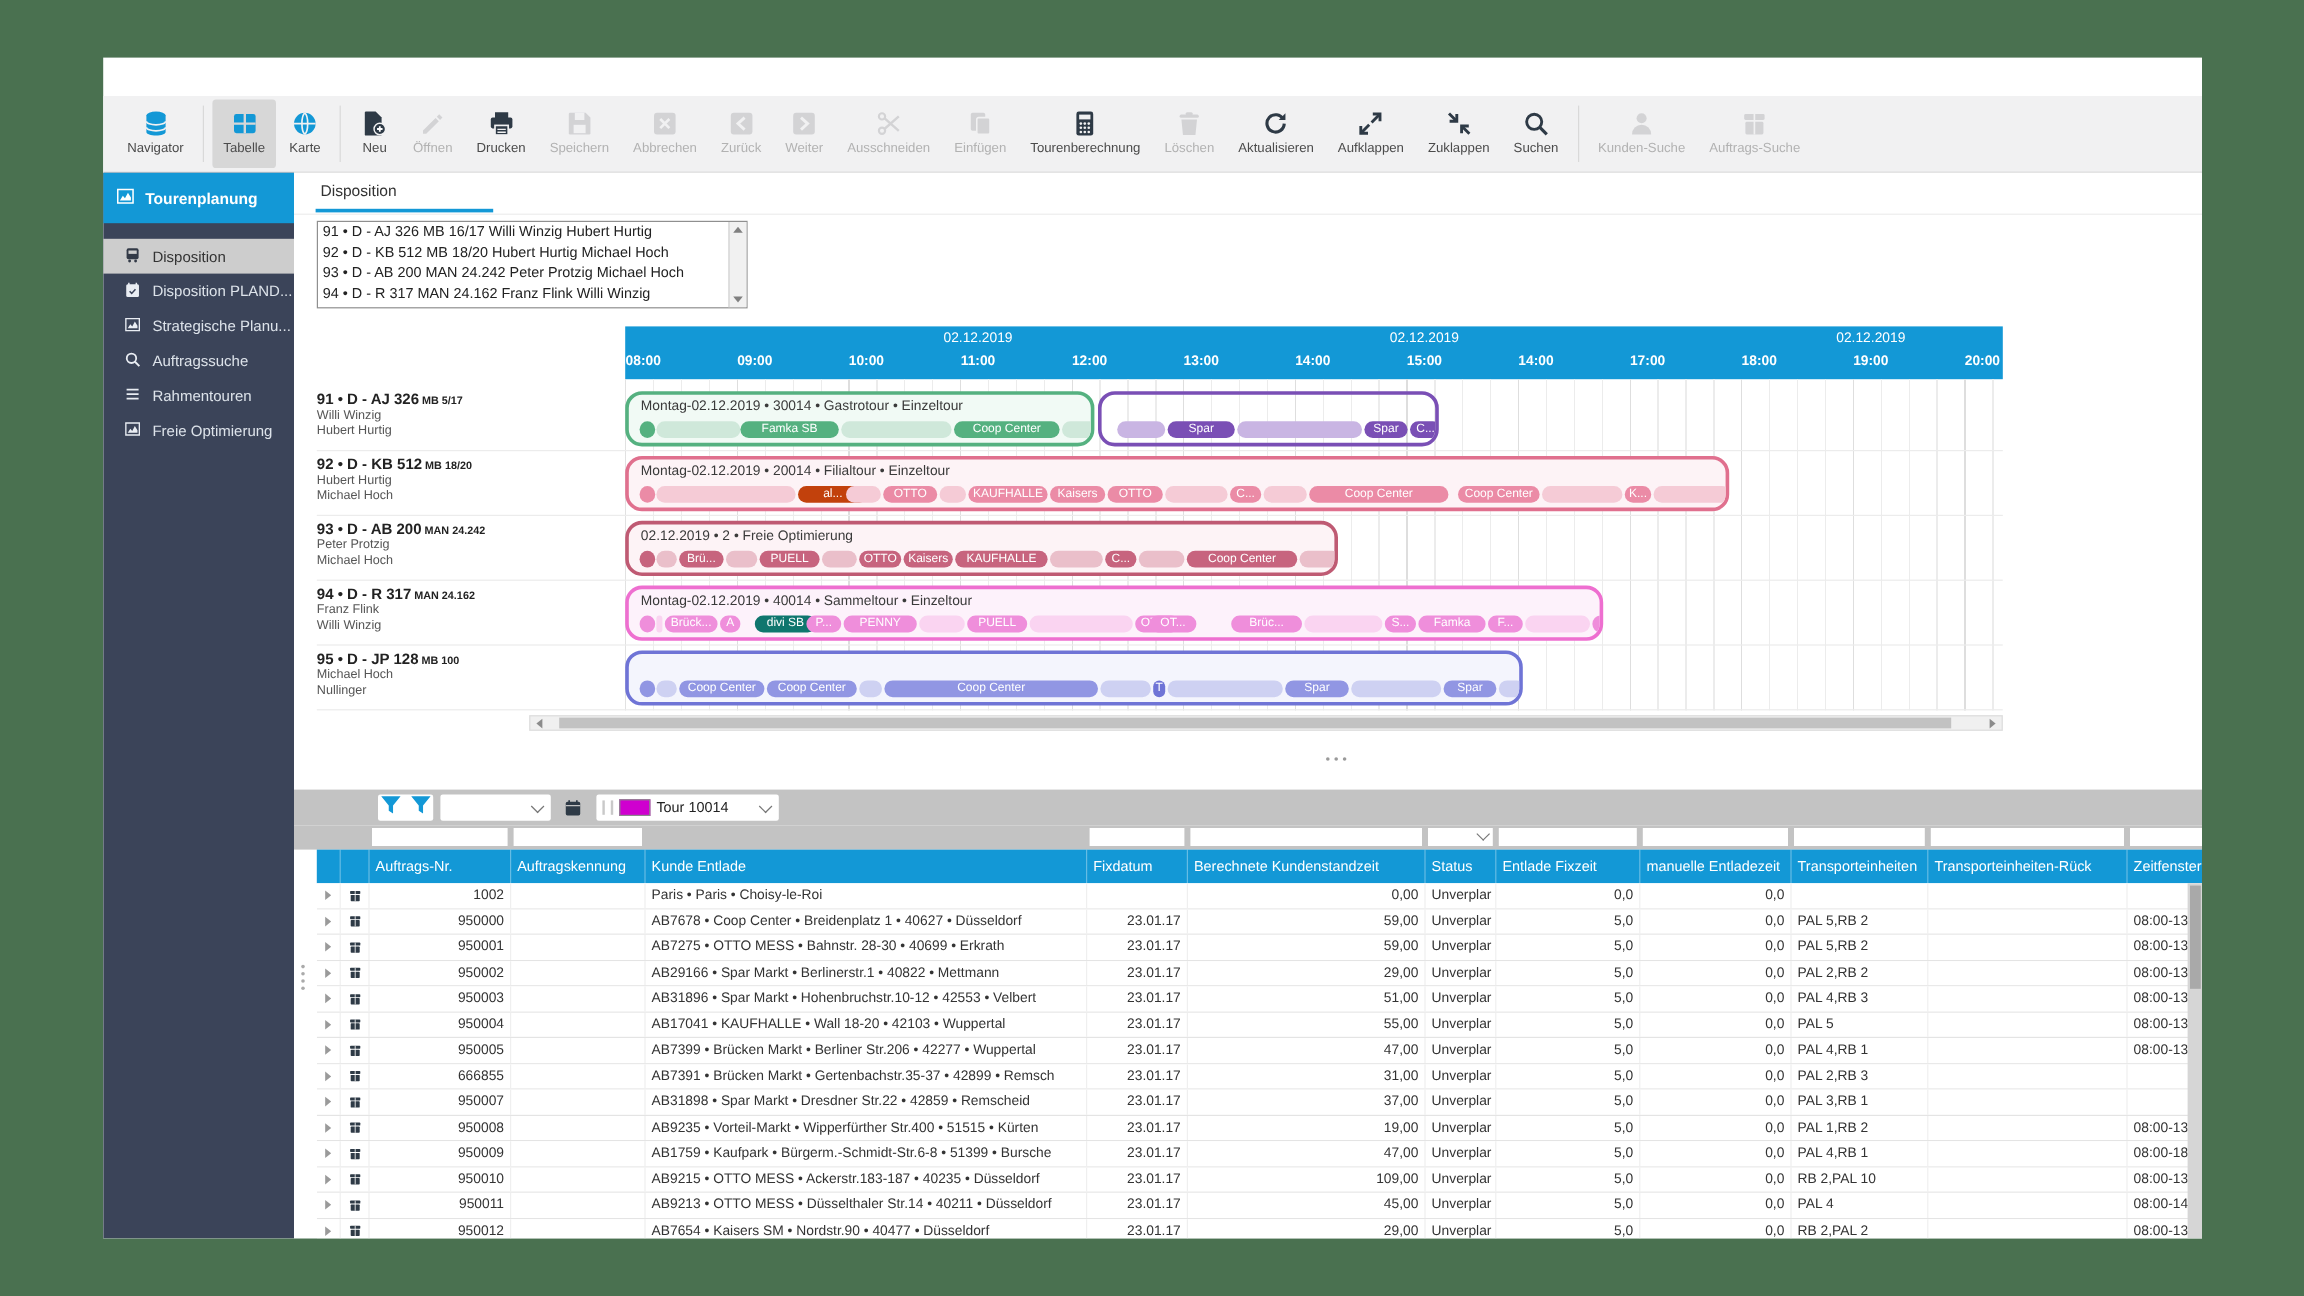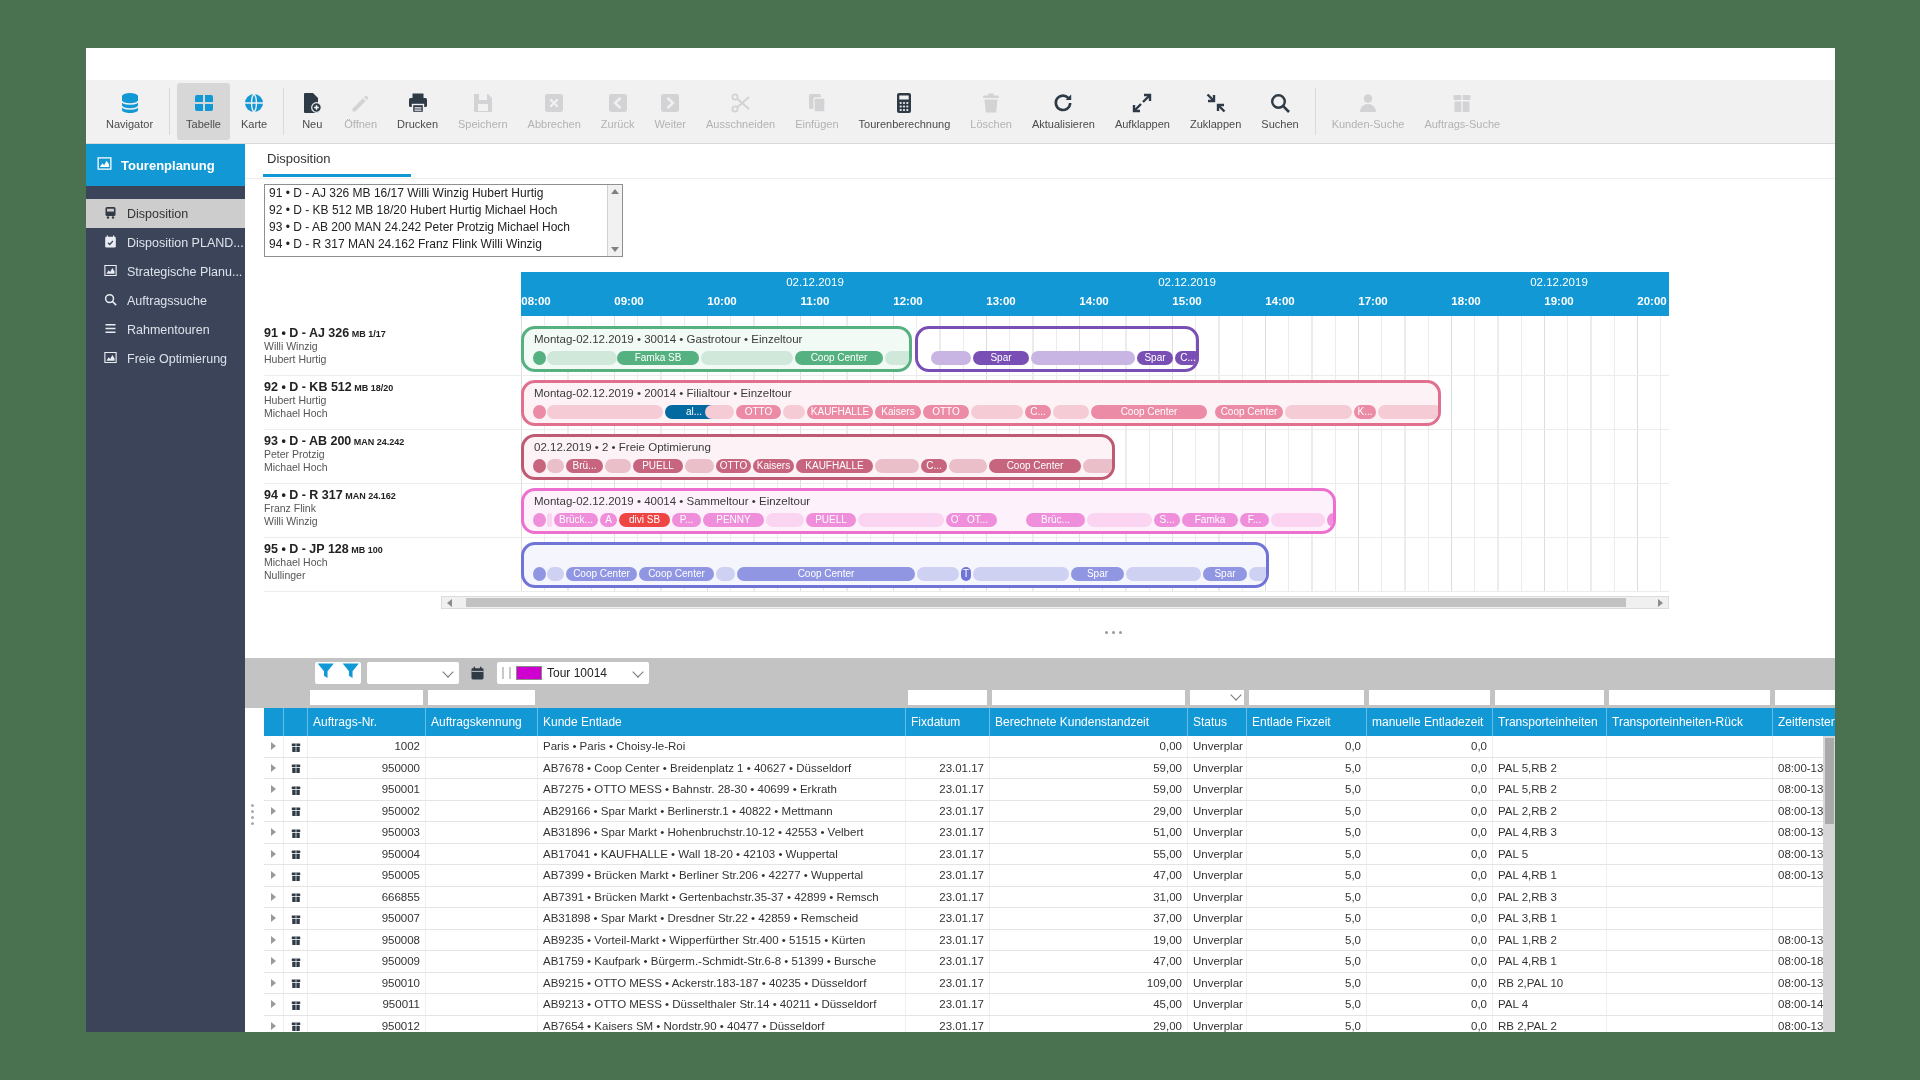--- a/index.html
+++ b/index.html
@@ -353,21 +353,21 @@
         <div class="tl-hour" style="left: 945px;">18:00</div>
         <div class="tl-hour" style="left: 1038px;">19:00</div>
         <div class="tl-hour" style="left: 1131px;">20:00</div>
         <div class="tl-date" style="left: 294px;">02.12.2019</div>
         <div class="tl-date" style="left: 666px;">02.12.2019</div>
         <div class="tl-date" style="left: 1038px;">02.12.2019</div>
       </div>
     <div class="gantt-grid"></div>
     <div id="gantt">
         <div class="g-label" style="top: 182px;">
-          <div class="g-l1">91 • D - AJ 326<span class="veh"> MB 1/17</span></div>
+          <div class="g-l1">91 • D - AJ 326<span class="veh"> MB 5/17</span></div>
           <div class="g-l2">Willi Winzig</div>
           <div class="g-l2">Hubert Hurtig</div>
         </div>
         <div class="g-rowline" style="top: 231px;"></div>
         <div class="block" style="left: 276px; top: 182px; width: 391px; border: 3.5px solid rgb(85, 177, 128); background: rgb(241, 250, 245); z-index: 10;">
           <div class="btitle">Montag-02.12.2019 • 30014 • Gastrotour • Einzeltour</div>
           <div class="segrow">
             <div class="seg dot" style="left: 4px; background: rgb(85, 177, 128);"></div>
             <div class="seg" style="left: 18px; width: 70px; background: rgb(207, 232, 218);"></div>
             <div class="seg" style="left: 88px; width: 82px; background: rgb(85, 177, 128);">Famka SB</div>
@@ -389,21 +389,21 @@
           <div class="g-l1">92 • D - KB 512<span class="veh"> MB 18/20</span></div>
           <div class="g-l2">Hubert Hurtig</div>
           <div class="g-l2">Michael Hoch</div>
         </div>
         <div class="g-rowline" style="top: 285px;"></div>
         <div class="block" style="left: 276px; top: 236px; width: 920px; border: 3.5px solid rgb(224, 112, 142); background: rgb(253, 243, 246); z-index: 10;">
           <div class="btitle">Montag-02.12.2019 • 20014 • Filialtour • Einzeltour</div>
           <div class="segrow">
             <div class="seg dot" style="left: 4px; background: rgb(235, 139, 166);"></div>
             <div class="seg" style="left: 18px; width: 116px; background: rgb(245, 203, 214);"></div>
-            <div class="seg" style="left: 136px; width: 58px; background: #0369a1;">al...</div>
+            <div class="seg" style="left: 136px; width: 58px; background: #c2410c;">al...</div>
             <div class="seg" style="left: 176px; width: 29px; background: rgb(245, 203, 214);"></div>
             <div class="seg" style="left: 207px; width: 45px; background: rgb(235, 139, 166);">OTTO</div>
             <div class="seg" style="left: 254px; width: 22px; background: rgb(245, 203, 214);"></div>
             <div class="seg" style="left: 278px; width: 66px; background: rgb(235, 139, 166);">KAUFHALLE</div>
             <div class="seg" style="left: 346px; width: 46px; background: rgb(235, 139, 166);">Kaisers</div>
             <div class="seg" style="left: 394px; width: 46px; background: rgb(235, 139, 166);">OTTO</div>
             <div class="seg" style="left: 442px; width: 52px; background: rgb(245, 203, 214);"></div>
             <div class="seg" style="left: 496px; width: 26px; background: rgb(235, 139, 166);">C...</div>
             <div class="seg" style="left: 524px; width: 36px; background: rgb(245, 203, 214);"></div>
             <div class="seg" style="left: 562px; width: 116px; background: rgb(235, 139, 166);">Coop Center</div>
@@ -444,21 +444,21 @@
           <div class="g-l2">Willi Winzig</div>
         </div>
         <div class="g-rowline" style="top: 393px;"></div>
         <div class="block" style="left: 276px; top: 344px; width: 815px; border: 3.5px solid rgb(238, 111, 208); background: rgb(253, 242, 251); z-index: 10;">
           <div class="btitle">Montag-02.12.2019 • 40014 • Sammeltour • Einzeltour</div>
           <div class="segrow">
             <div class="seg dot" style="left: 4px; background: rgb(239, 142, 219);"></div>
             <div class="seg" style="left: 18px; width: 5px; background: rgb(250, 212, 241);"></div>
             <div class="seg" style="left: 25px; width: 44px; background: rgb(239, 142, 219);">Brück...</div>
             <div class="seg" style="left: 71px; width: 17px; background: rgb(239, 142, 219);">A</div>
-            <div class="seg" style="left: 90px; width: 51px; background: #ef4444;">divi SB</div>
+            <div class="seg" style="left: 100px; width: 51px; background: #0f766e;">divi SB</div>
             <div class="seg" style="left: 143px; width: 29px; background: rgb(239, 142, 219);">P...</div>
             <div class="seg" style="left: 174px; width: 61px; background: rgb(239, 142, 219);">PENNY</div>
             <div class="seg" style="left: 237px; width: 38px; background: rgb(250, 212, 241);"></div>
             <div class="seg" style="left: 277px; width: 50px; background: rgb(239, 142, 219);">PUELL</div>
             <div class="seg" style="left: 329px; width: 86px; background: rgb(250, 212, 241);"></div>
             <div class="seg" style="left: 417px; width: 37px; background: rgb(239, 142, 219);">OTTO</div>
             <div class="seg" style="left: 429px; width: 39px; background: rgb(239, 142, 219);">OT...</div>
             <div class="seg" style="left: 497px; width: 59px; background: rgb(239, 142, 219);">Brüc...</div>
             <div class="seg" style="left: 558px; width: 65px; background: rgb(250, 212, 241);"></div>
             <div class="seg" style="left: 625px; width: 26px; background: rgb(239, 142, 219);">S...</div>

